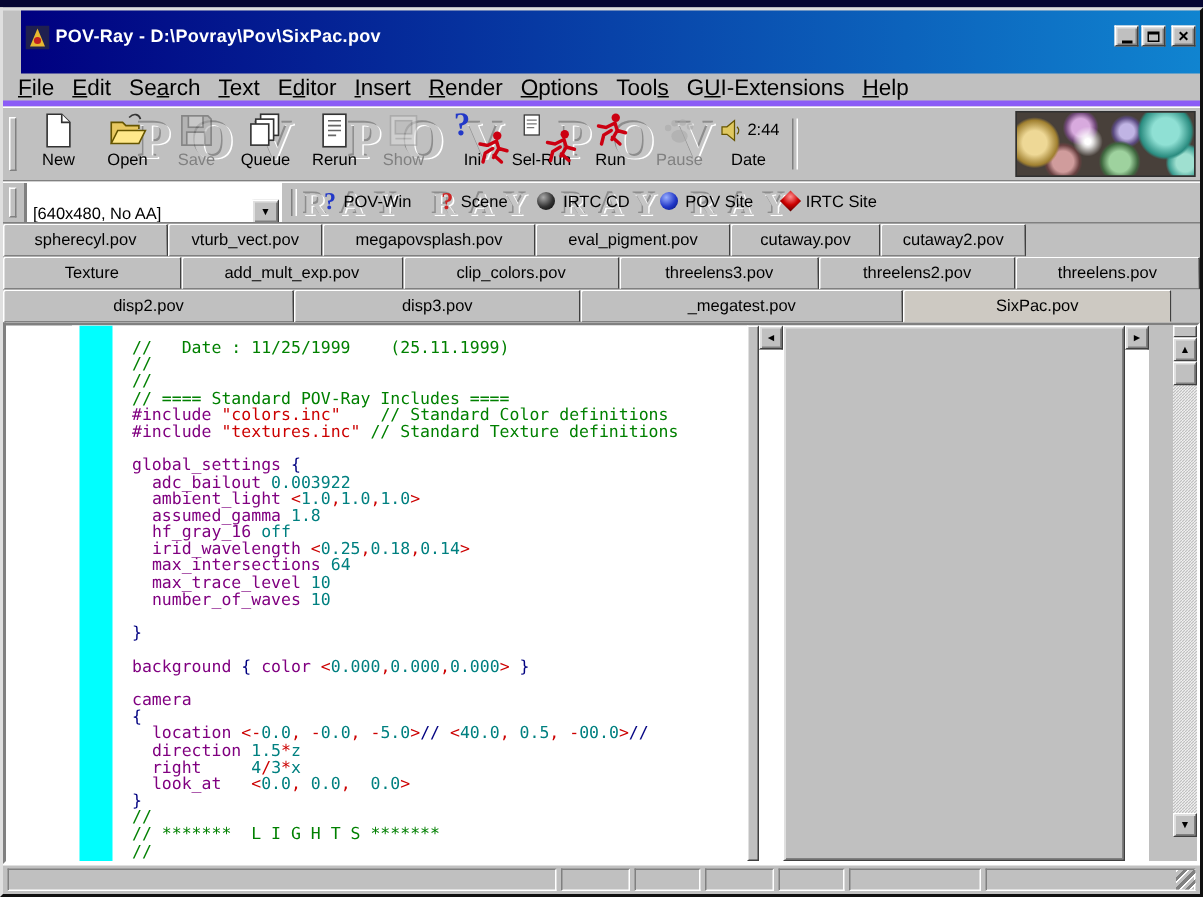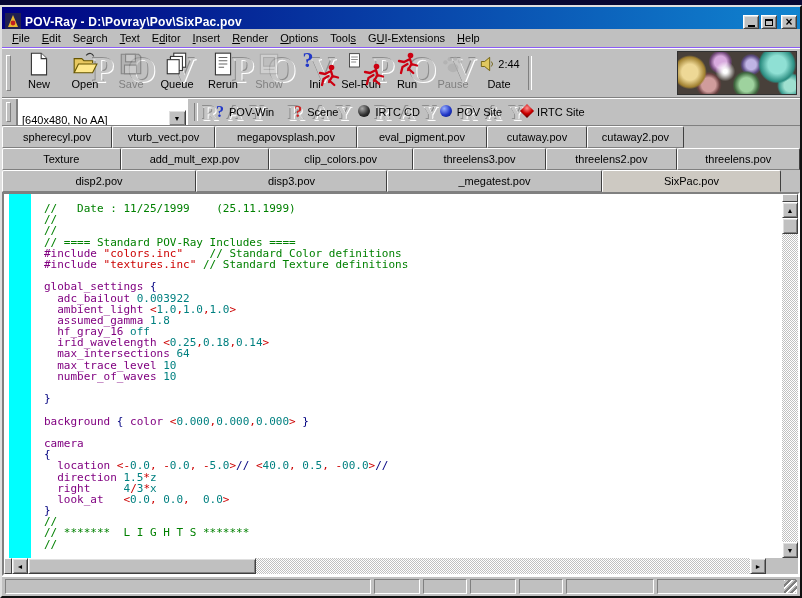--- a/index.html
+++ b/index.html
@@ -2,34 +2,34 @@
 <html style="--c-cm: #008000; --c-kw: #800080; --c-num: #008080; --c-op: #cc0000; --c-str: #cc0000; --c-br: #000080; --c-pl: #000000; --title-l: #000080; --title-r: #1084d0; --gutter: #00ffff; --editor-bg: #ffffff;"><head>
 <meta charset="utf-8">
 <style>
   html,body{margin:0;padding:0;background:#404040;}
   .screen{width:802px;height:598px;position:relative;background:#c0c0c0;overflow:hidden;
           font-family:"Liberation Sans",sans-serif;color:#000;-webkit-font-smoothing:none;}
   .desktop-strip{height:5px;background:#070733;}
   .window{position:absolute;left:0;top:5px;right:0;bottom:0;display:flex;flex-direction:column;
           background:#c0c0c0;border:2px solid;border-color:#dfdfdf #101010 #101010 #dfdfdf;box-sizing:border-box;}
   
-  .titlebar{height:22px;flex:0 0 22px;display:flex;align-items:flex-end;gap:4px;padding:0 3px;
-            background:linear-gradient(90deg,var(--title-l,#000080),var(--title-r,#1084d0));}
+  .titlebar{height:22px;flex:0 0 22px;display:flex;align-items:flex-start;gap:4px;padding:10px 3px;
+            background:linear-gradient(90deg,var(--title-l,#000080),var(--title-r,#1084d0));margin-left:12px;}
   .title-icon{width:16px;height:16px;flex:0 0 16px;}
   .title-text{color:#fff;font-weight:bold;font-size:12px;white-space:nowrap;flex:1;letter-spacing:.2px;}
   .win-btns{display:flex;gap:2px;align-items:center;}
   .wbtn{width:16px;height:14px;background:#c0c0c0;border:1px solid;border-color:#fff #404040 #404040 #fff;
         box-shadow:inset 1px 1px 0 #dfdfdf,inset -1px -1px 0 #808080;display:flex;align-items:center;justify-content:center;padding:0;}
   .wbtn.close{margin-left:2px;}
   .glyph-min{width:7px;height:2px;background:#000;margin-top:7px;}
   .glyph-max{width:8px;height:7px;border:1px solid #000;border-top-width:2px;box-sizing:border-box;}
   .glyph-close{font-weight:bold;font-size:12px;line-height:10px;font-family:"Liberation Sans",sans-serif;}
   
-  .menubar{height:18px;flex:0 0 18px;display:flex;align-items:center;padding-left:4px;font-size:11px;
-           border-bottom:1px solid #8b5cf6;}
+  .menubar{height:18px;flex:0 0 18px;display:flex;align-items:center;padding-left:4px;font-size:15px;
+           border-bottom:4px solid #8b5cf6;}
   .menu-item{padding:2px 6px;white-space:nowrap;}
   .menu-item u{text-underline-offset:1px;}
   
   .toolbar{position:relative;overflow:hidden;border-top:1px solid #fff;border-bottom:1px solid #808080;}
   .tb1{height:48px;flex:0 0 48px;display:flex;align-items:center;padding-left:4px;}
   .tb2{height:26px;flex:0 0 26px;display:flex;align-items:center;padding-left:4px;}
   .grip{width:3px;height:70%;border:1px solid;border-color:#fff #808080 #808080 #fff;margin-right:5px;align-self:center;}
   .wm{position:absolute;left:90px;top:0;right:0;font-family:"Liberation Serif",serif;font-weight:bold;
       font-size:36px;letter-spacing:14px;color:#c6c6c6;text-shadow:1px 1px 0 #fff,-1px -1px 0 #8d8d8d;
       white-space:nowrap;overflow:hidden;z-index:0;pointer-events:none;}
@@ -73,21 +73,21 @@
   
   .tabs{flex:0 0 66px;}
   .tab-row{display:flex;height:22px;}
   .tab{box-sizing:border-box;height:22px;display:flex;align-items:center;justify-content:center;font-size:11px;
        background:#c0c0c0;border:1px solid;border-color:#fff #404040 #808080 #fff;
        border-top-left-radius:2px;border-top-right-radius:2px;overflow:hidden;white-space:nowrap;}
   .tab.active{background:#cdc9c2;border-bottom-color:#cdc9c2;position:relative;z-index:2;}
   
   .editor{flex:1;display:flex;border:2px solid;border-color:#808080 #fff #fff #808080;box-sizing:border-box;
           background:#fff;min-height:0;}
-  .edit-main{flex:1;display:flex;flex-direction:column;min-width:0;}
+  .edit-main{flex:1;display:flex;flex-direction:row;min-width:0;padding-left:44px;}
   .edit-body{flex:1;display:flex;background:var(--editor-bg,#fff);overflow:hidden;}
   .gutter-pad{flex:0 0 5px;background:#fff;}
   .gutter{flex:0 0 22px;background:var(--gutter,#0ff);}
   .code{flex:1;font-family:"DejaVu Sans Mono",monospace;font-size:11px;line-height:11.2px;
         padding:9px 0 0 13px;white-space:pre;overflow:hidden;}
   .cl{height:11.2px;}
   .c-cm{color:var(--c-cm,#008000);} .c-kw{color:var(--c-kw,#800080);} .c-num{color:var(--c-num,#008080);}
   .c-op{color:var(--c-op,#cc0000);} .c-str{color:var(--c-str,#cc0000);} .c-br{color:var(--c-br,#000080);}
   .c-pl{color:var(--c-pl,#000);}
   .sbtn{flex:0 0 16px;width:16px;height:16px;background:#c0c0c0;border:1px solid;border-color:#fff #404040 #404040 #fff;

